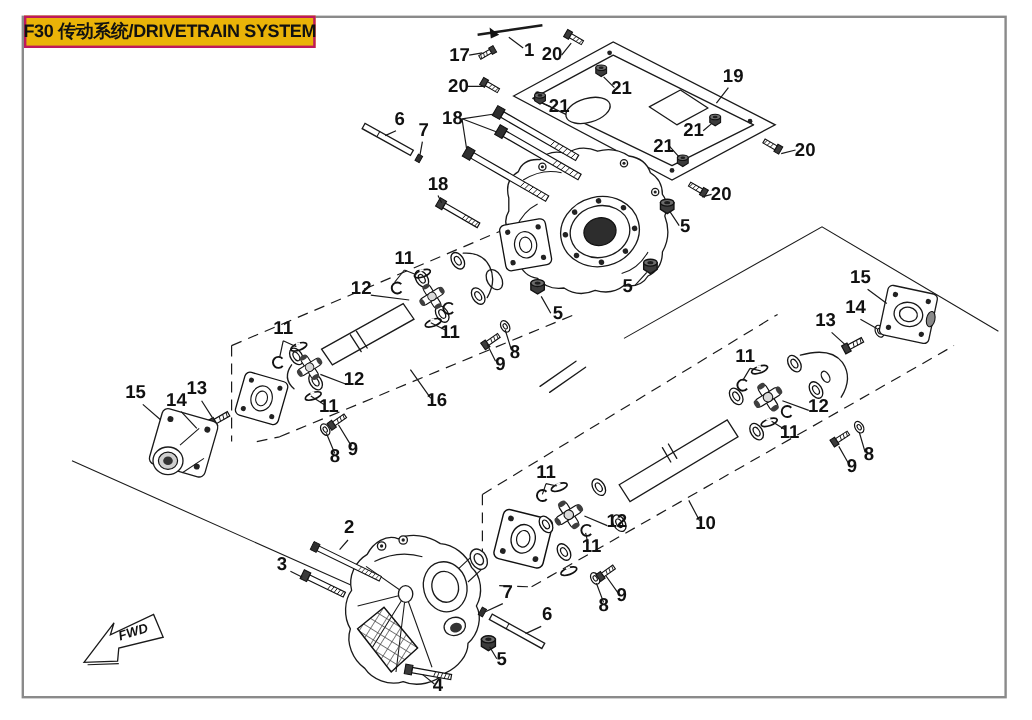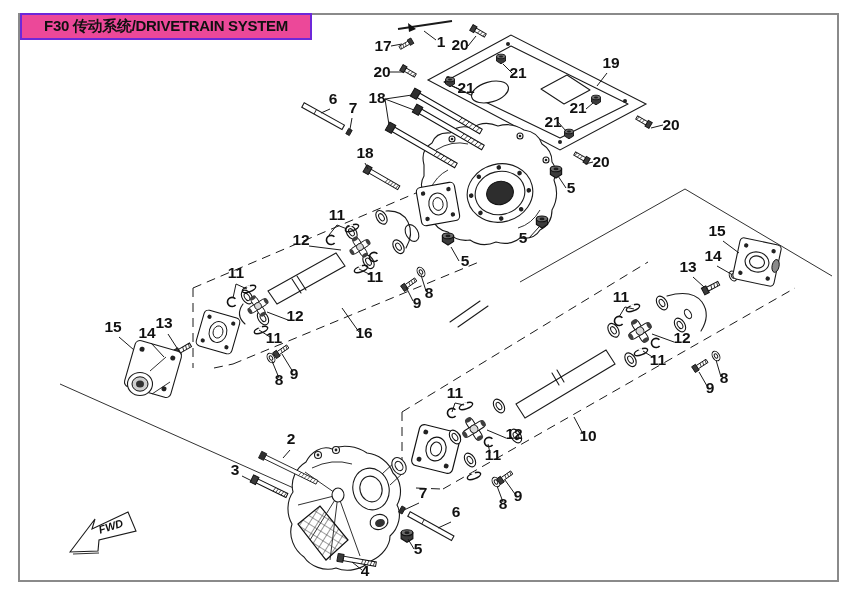--- a/index.html
+++ b/index.html
@@ -1,21 +1,21 @@
 <!DOCTYPE html>
 <html><head>
 <meta charset="utf-8">
 <style>
   html,body{margin:0;padding:0;background:#fff;}
   #stage{position:relative;width:860px;height:600px;background:#fff;overflow:hidden;
          font-family:"Liberation Sans",sans-serif;}
   #frame{position:absolute;left:18px;top:13px;width:821px;height:569px;
          border:2px solid #8a8a8a;box-sizing:border-box;}
-  #titlebox{position:absolute;left:20px;top:13px;width:292px;height:27px;
-            border:2px solid #6d28d9;background:#ec4899;box-sizing:border-box;
+  #titlebox{position:absolute;left:20px;top:13px;width:243px;height:27px;
+            border:2px solid #be185d;background:#eab308;box-sizing:border-box;
             display:flex;align-items:center;justify-content:center;z-index:3;}
   #titlebox span{font-weight:bold;font-size:15px;letter-spacing:-0.3px;color:#111;
                  white-space:nowrap;}
   svg{position:absolute;left:0;top:0;}
   .ln{stroke:#1a1a1a;fill:none;stroke-width:1.1;stroke-linecap:round;stroke-linejoin:round;}
   .thin{stroke:#1a1a1a;fill:none;stroke-width:0.9;}
   .lead{stroke:#1a1a1a;fill:none;stroke-width:1;}
   .dash{stroke:#1a1a1a;fill:none;stroke-width:1;stroke-dasharray:9 6;}
   .wh{fill:#ffffff;stroke:#1a1a1a;stroke-width:1.1;}
   .dot{fill:#222222;stroke:none;}

